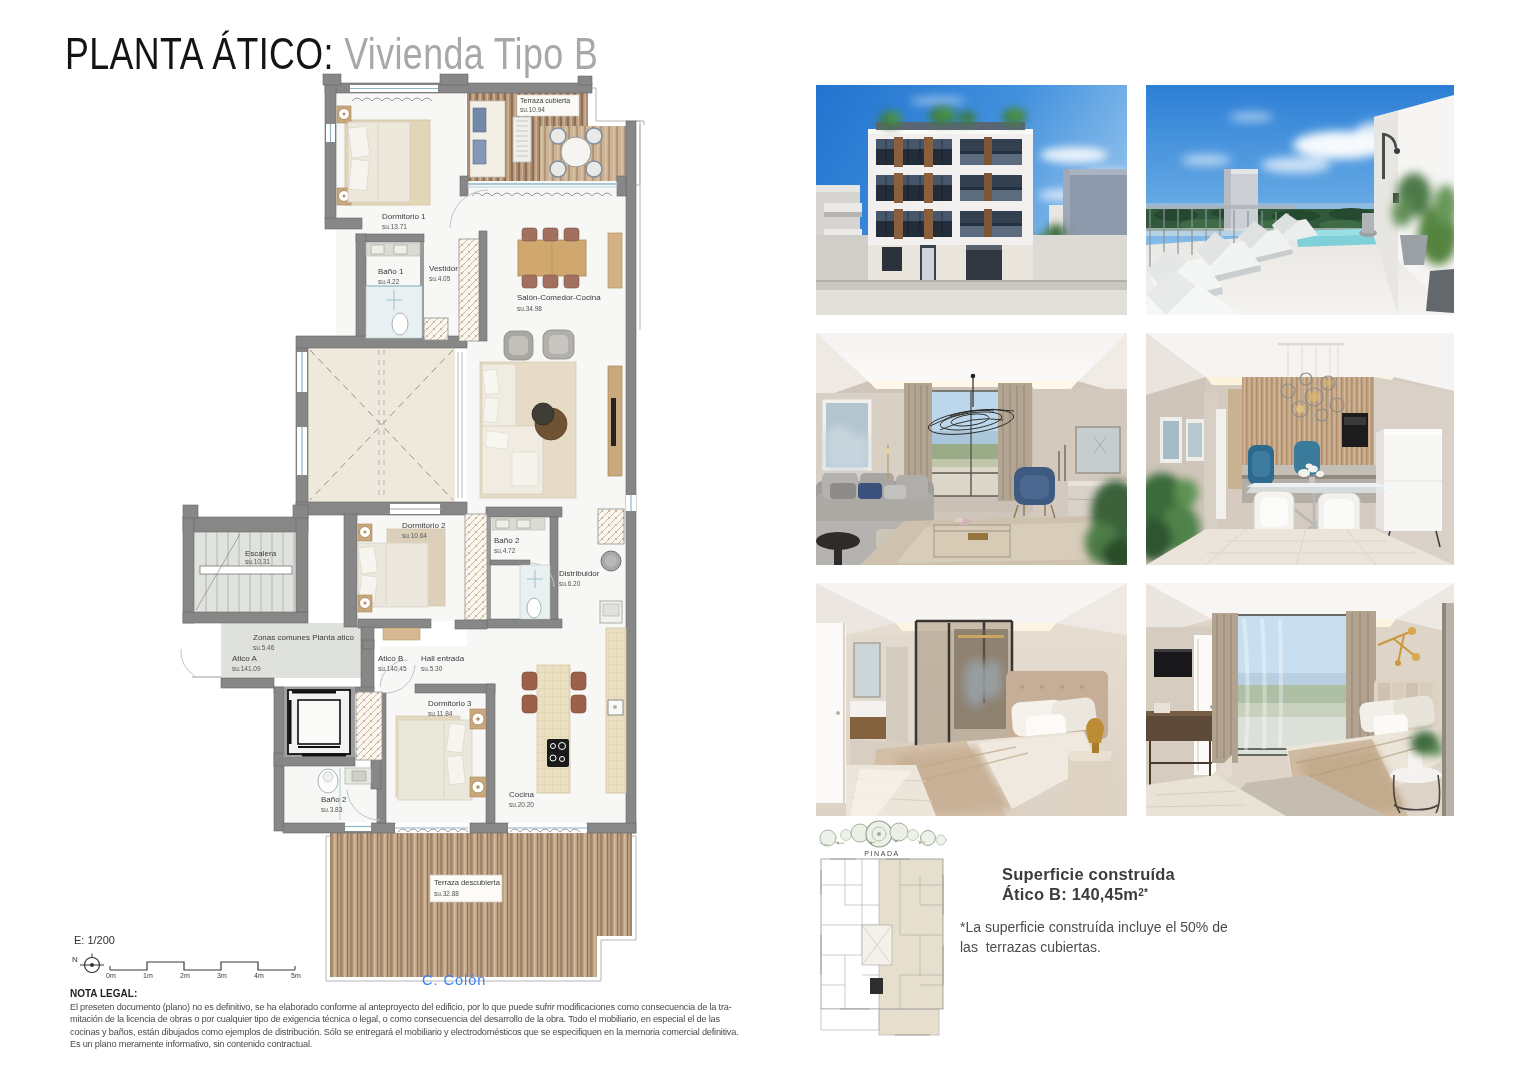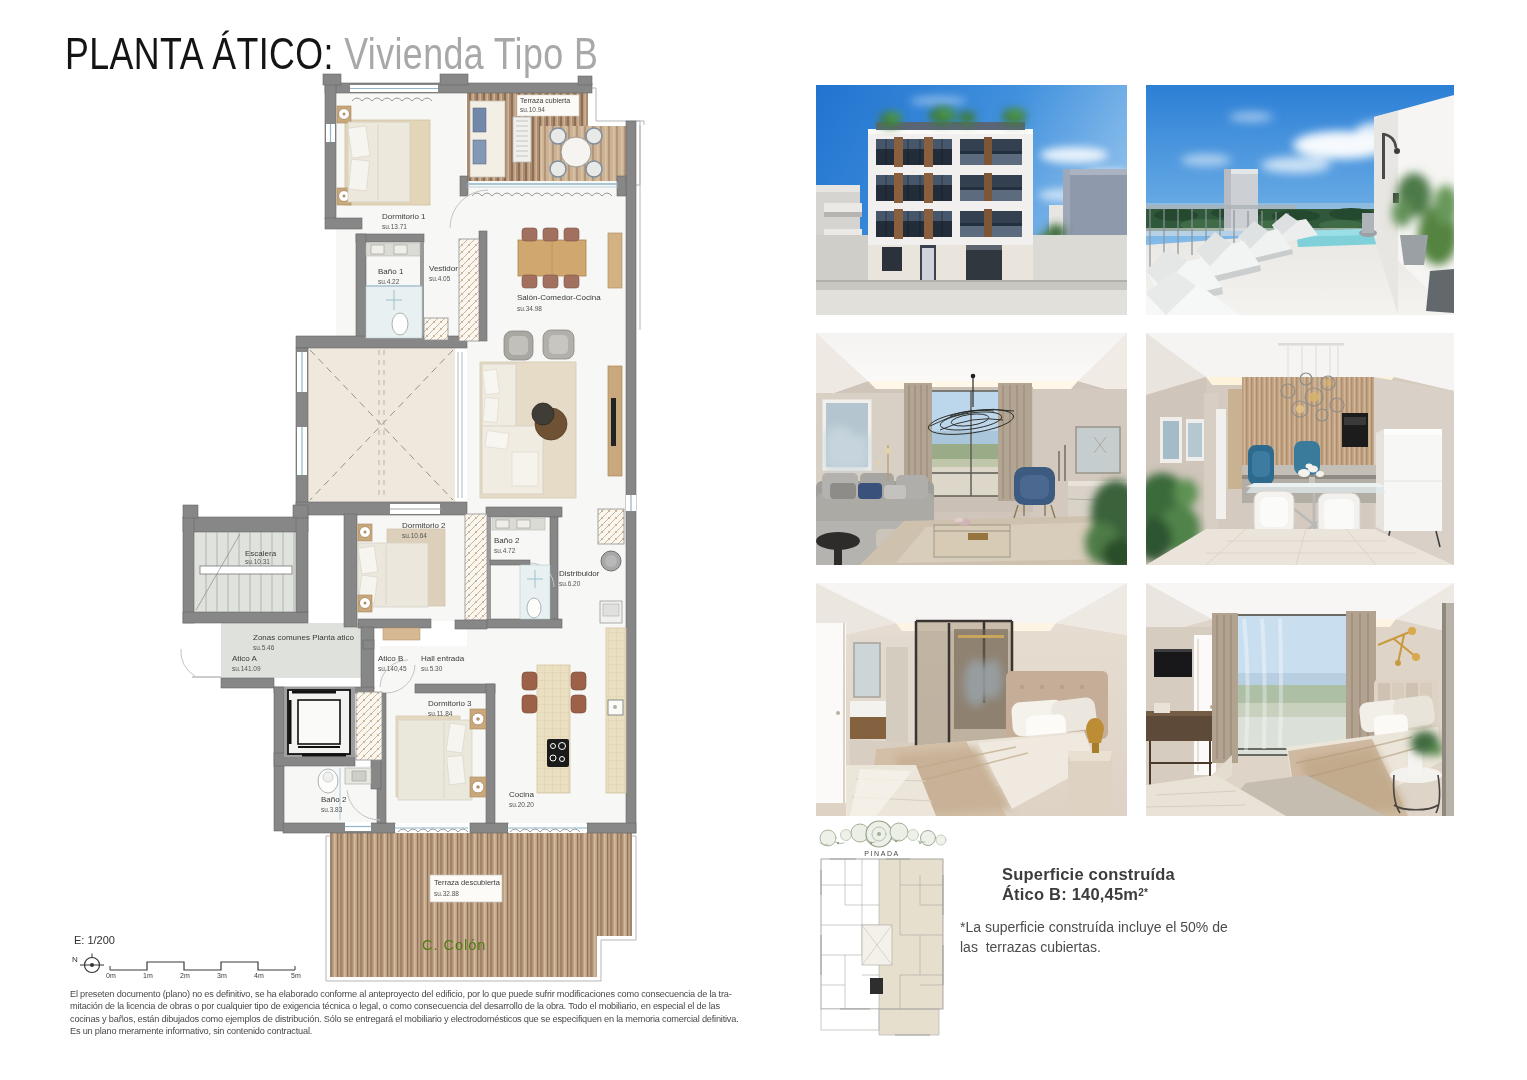--- a/index.html
+++ b/index.html
@@ -920,17 +920,18 @@
 <path d="M44,22 v-4 M229,22 v-4" stroke="#3a3a3a" stroke-width="1"></path>
 <text x="40" y="30" font-size="7" fill="#3a3a3a">0m</text>
 <text x="77" y="30" font-size="7" fill="#3a3a3a">1m</text>
 <text x="114" y="30" font-size="7" fill="#3a3a3a">2m</text>
 <text x="151" y="30" font-size="7" fill="#3a3a3a">3m</text>
 <text x="188" y="30" font-size="7" fill="#3a3a3a">4m</text>
 <text x="225" y="30" font-size="7" fill="#3a3a3a">5m</text>
 
 </svg>
 </div>
-<div class="abs" style="left:422px;top:937px;font-size:14.5px;letter-spacing:1px;color:#4d7c0f;">C. Colón</div>
+<div class="abs" style="left:422px;top:972px;font-size:14.5px;letter-spacing:1px;color:#3b82f6;">C. Colón</div>
 
 <div class="abs" style="left:70px;top:988px;white-space:nowrap;">
+<div style="font-size:10px;font-weight:bold;color:#222;margin-bottom:2px;">NOTA LEGAL:</div>
 <div style="font-size:9.2px;letter-spacing:-0.2px;color:#4a4a4a;line-height:12.4px;">El preseten documento (plano) no es definitivo, se ha elaborado conforme al anteproyecto del edificio, por lo que puede sufrir modificaciones como consecuencia de la tra-<br>mitación de la licencia de obras o por cualquier tipo de exigencia técnica o legal, o como consecuencia del desarrollo de la obra. Todo el mobiliario, en especial el de las<br>cocinas y baños, están dibujados como ejemplos de distribución. Sólo se entregará el mobiliario y electrodomésticos que se especifiquen en la memoria comercial definitiva.<br>Es un plano meramente informativo, sin contenido contractual.</div>
 </div>
 
 </body></html>

